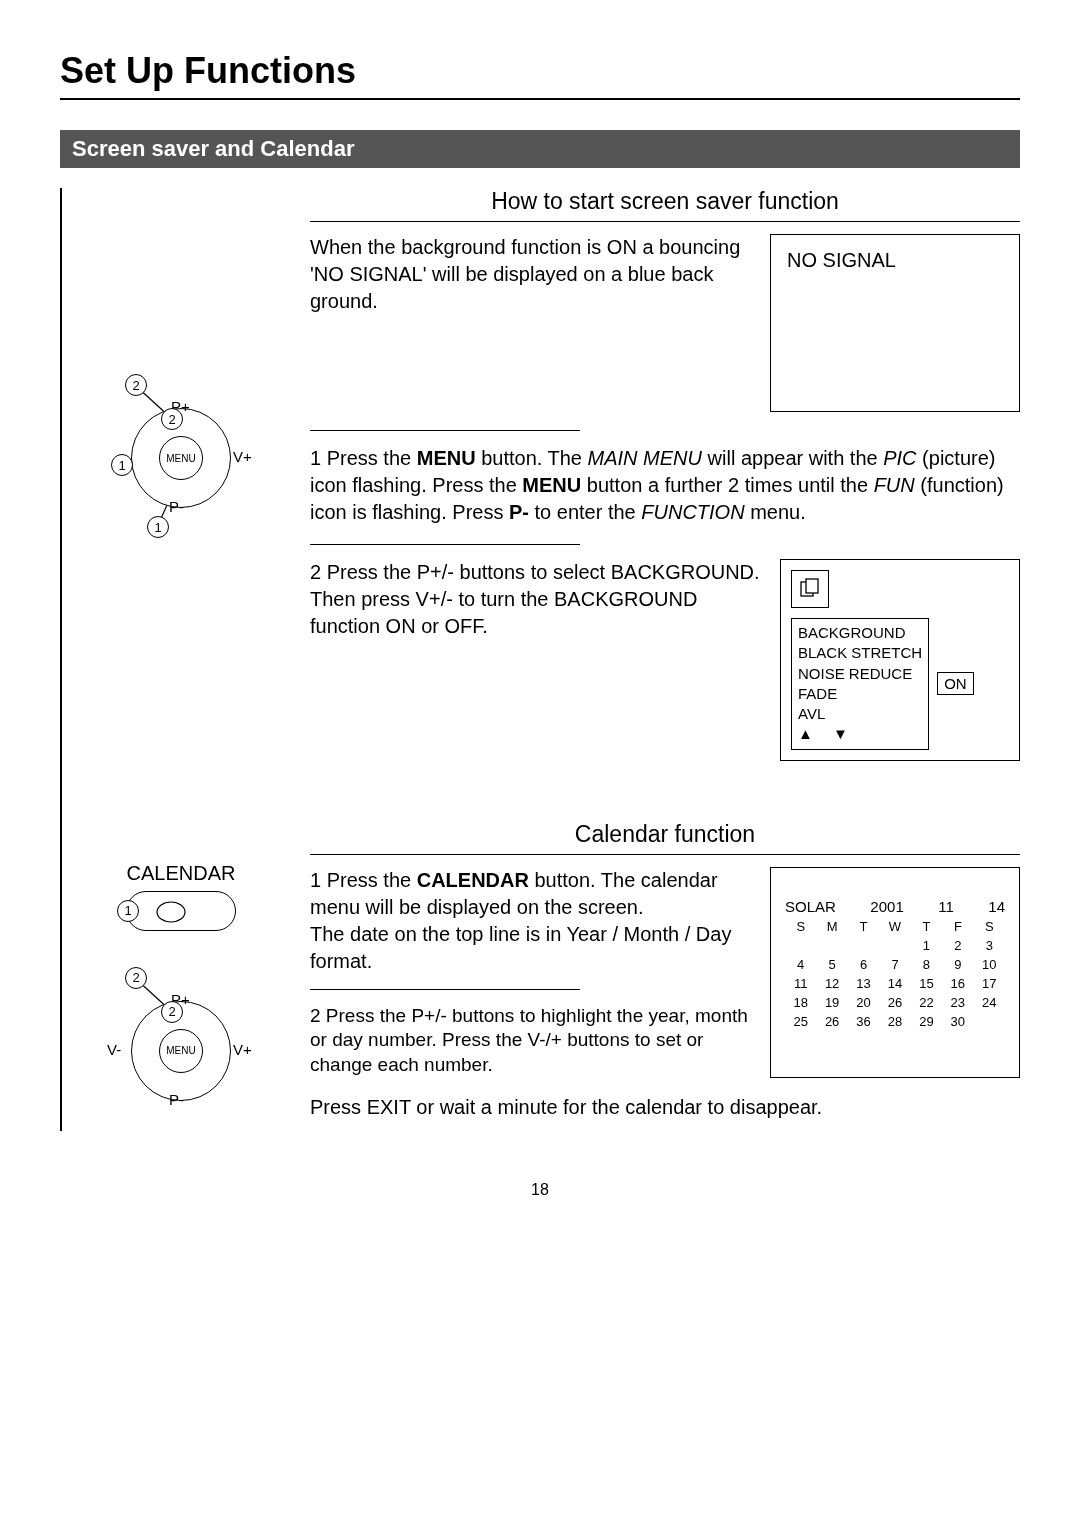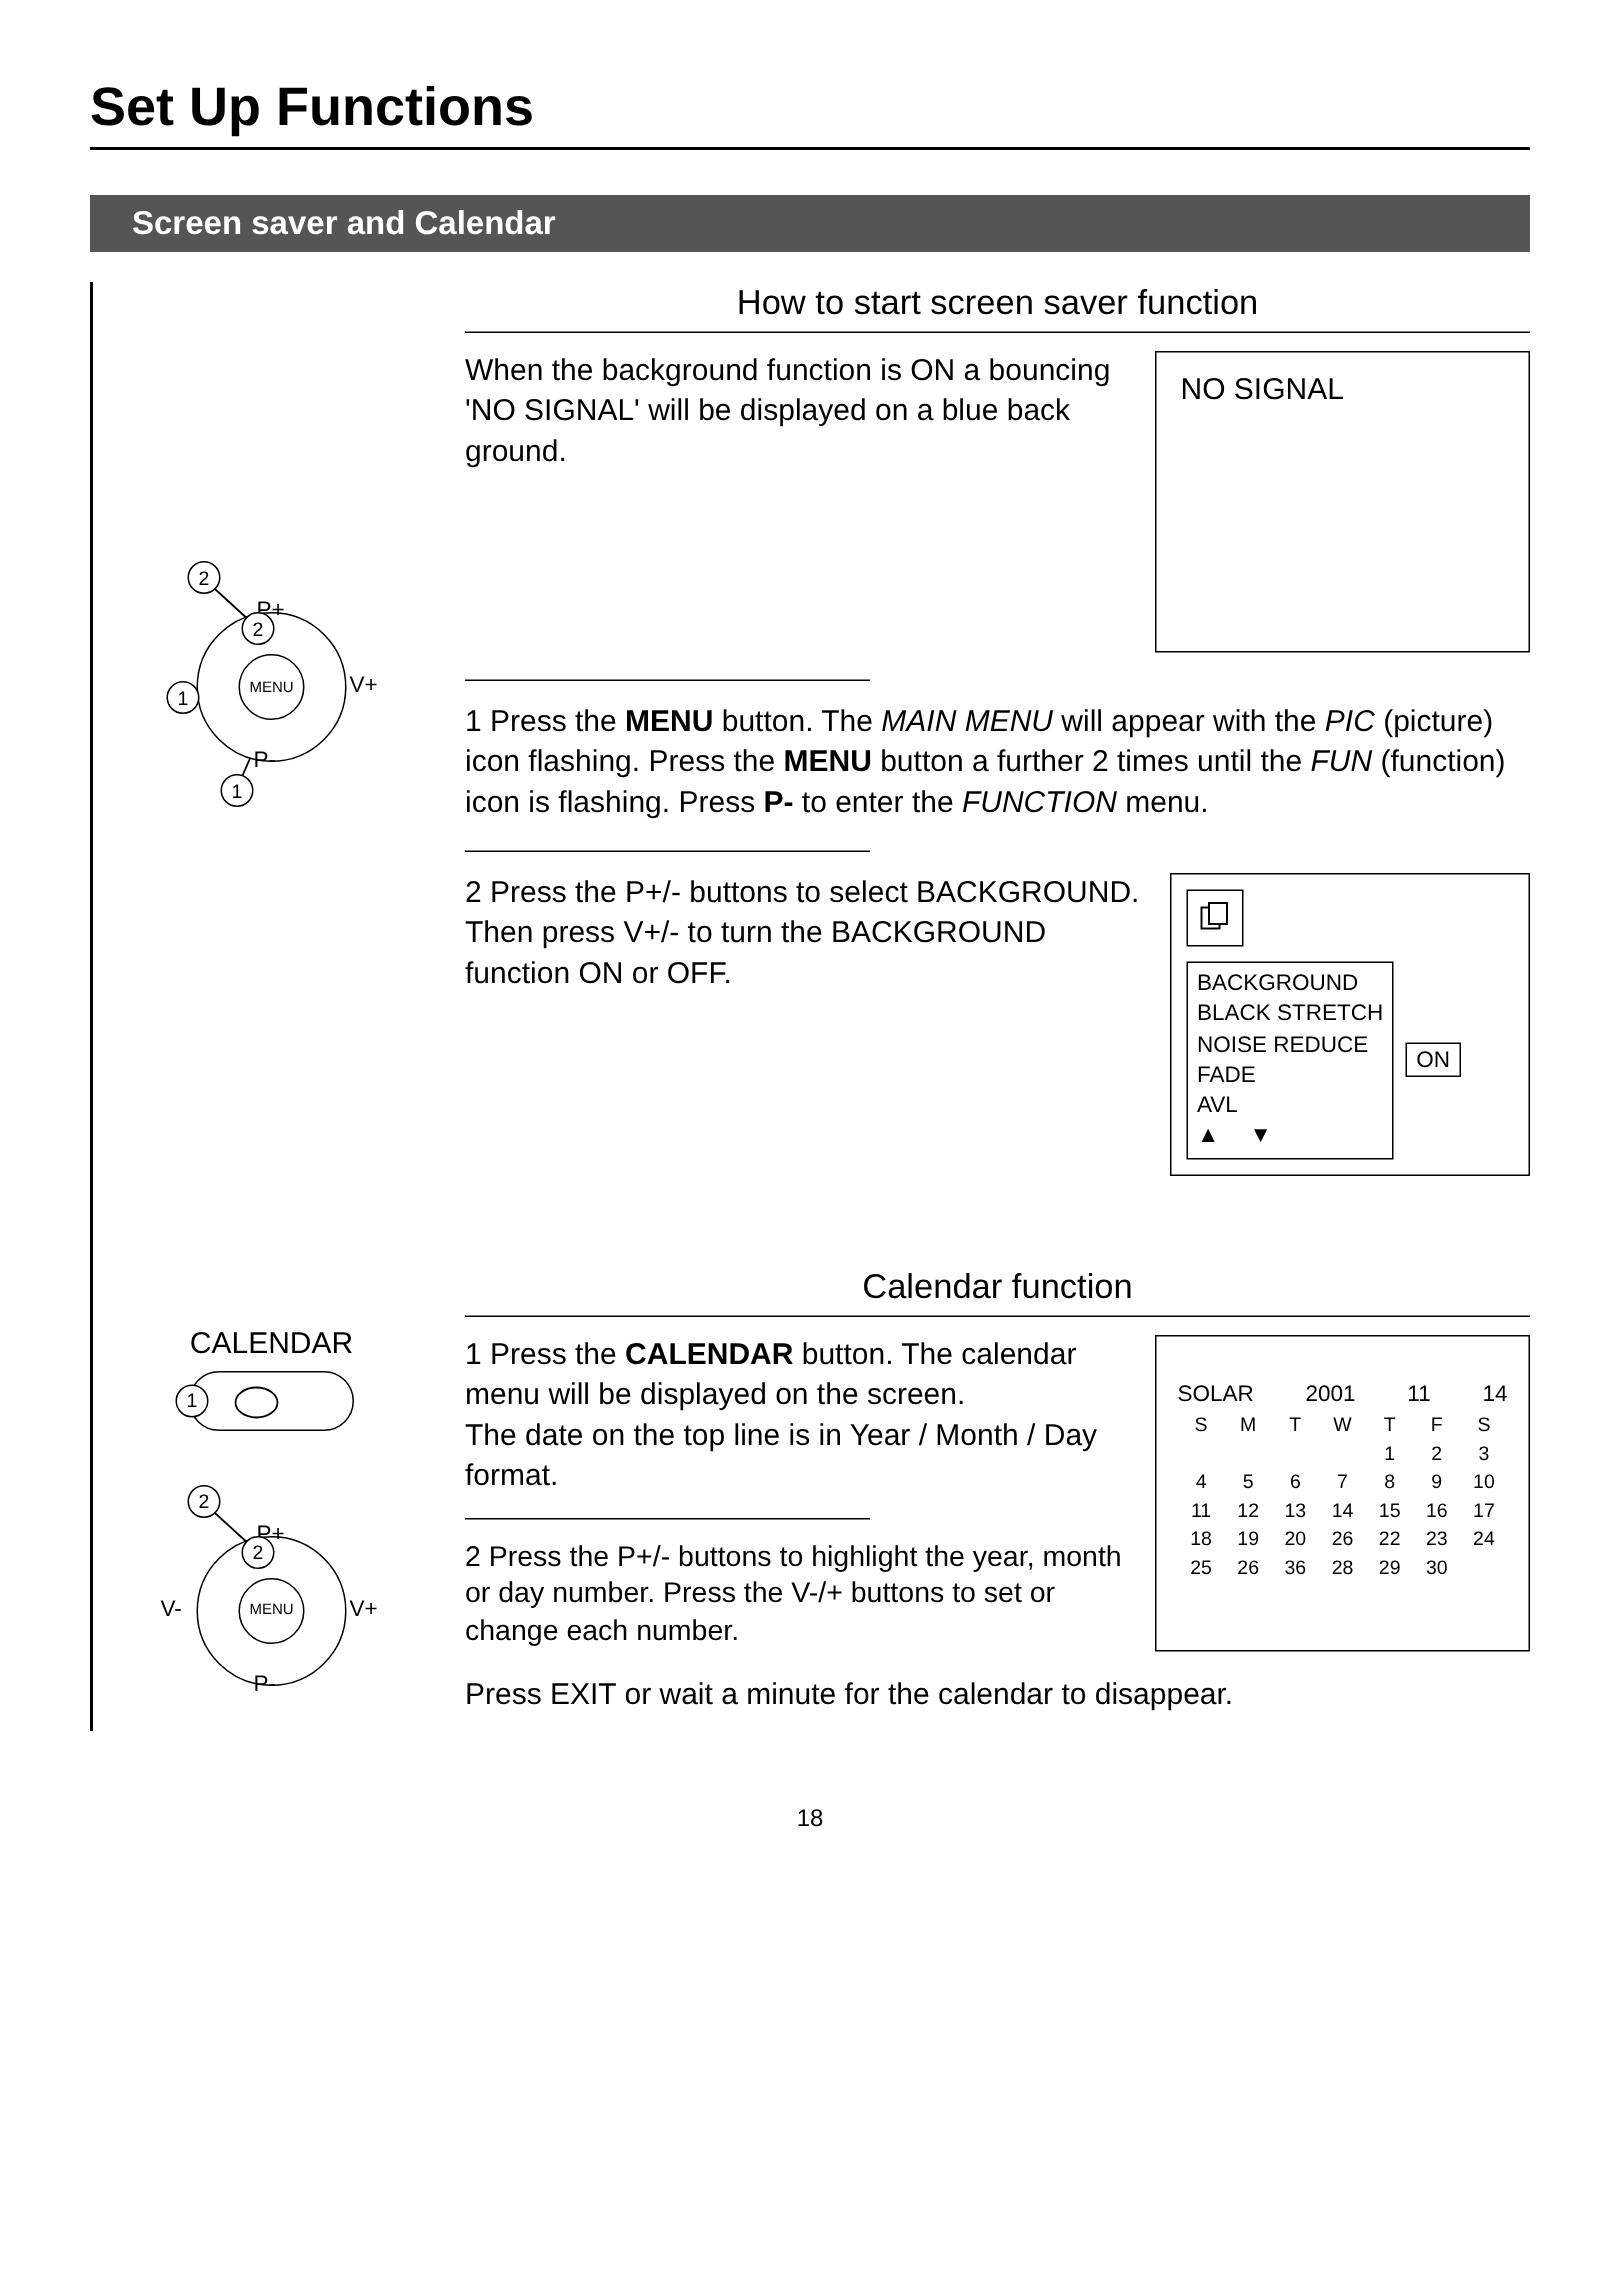--- a/index.html
+++ b/index.html
@@ -16,21 +16,21 @@
     font-size: 36px;
     font-weight: bold;
     border-bottom: 2px solid #000;
     padding-bottom: 6px;
     margin-bottom: 30px;
   }
   .section-bar {
     background: #555;
     color: #fff;
     font-weight: bold;
-    padding: 6px 28px;
+    padding: 6px 12px;
     font-size: 22px;
     margin-bottom: 20px;
   }
   .main {
     display: flex;
     gap: 20px;
   }
   .leftcol {
     width: 230px;
     flex-shrink: 0;
@@ -74,21 +74,21 @@
     border-bottom: 1.5px solid #000;
     padding-bottom: 6px;
     margin-bottom: 12px;
     text-align: center;
   }
   .row { display: flex; gap: 18px; margin-bottom: 10px; }
   .txt { flex: 1; font-size: 20px; line-height: 1.35; }
   .screen-box {
     border: 1.5px solid #000;
     width: 250px;
-    height: 201px;
+    height: 178px;
     padding: 14px 16px;
     font-size: 20px;
     flex-shrink: 0;
   }
   .hr-short {
     border: none;
     border-top: 1.5px solid #000;
     width: 270px;
     margin: 18px 0 14px 0;
   }

